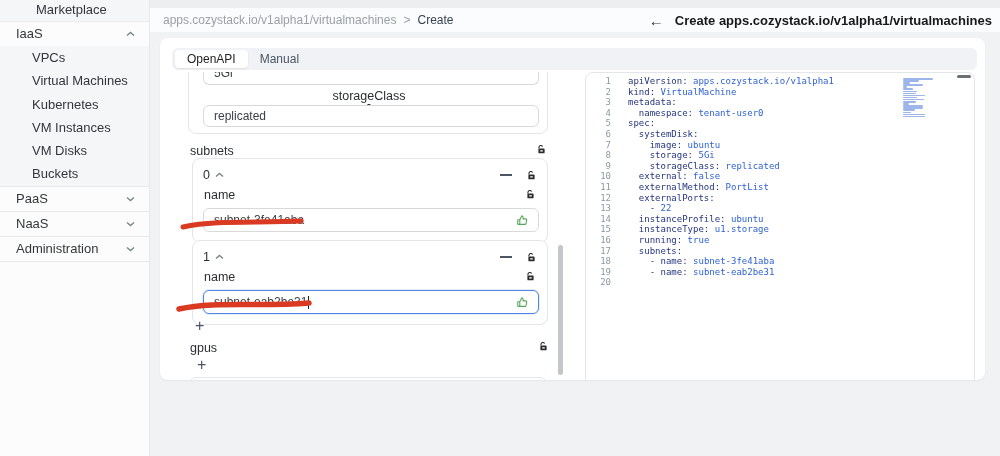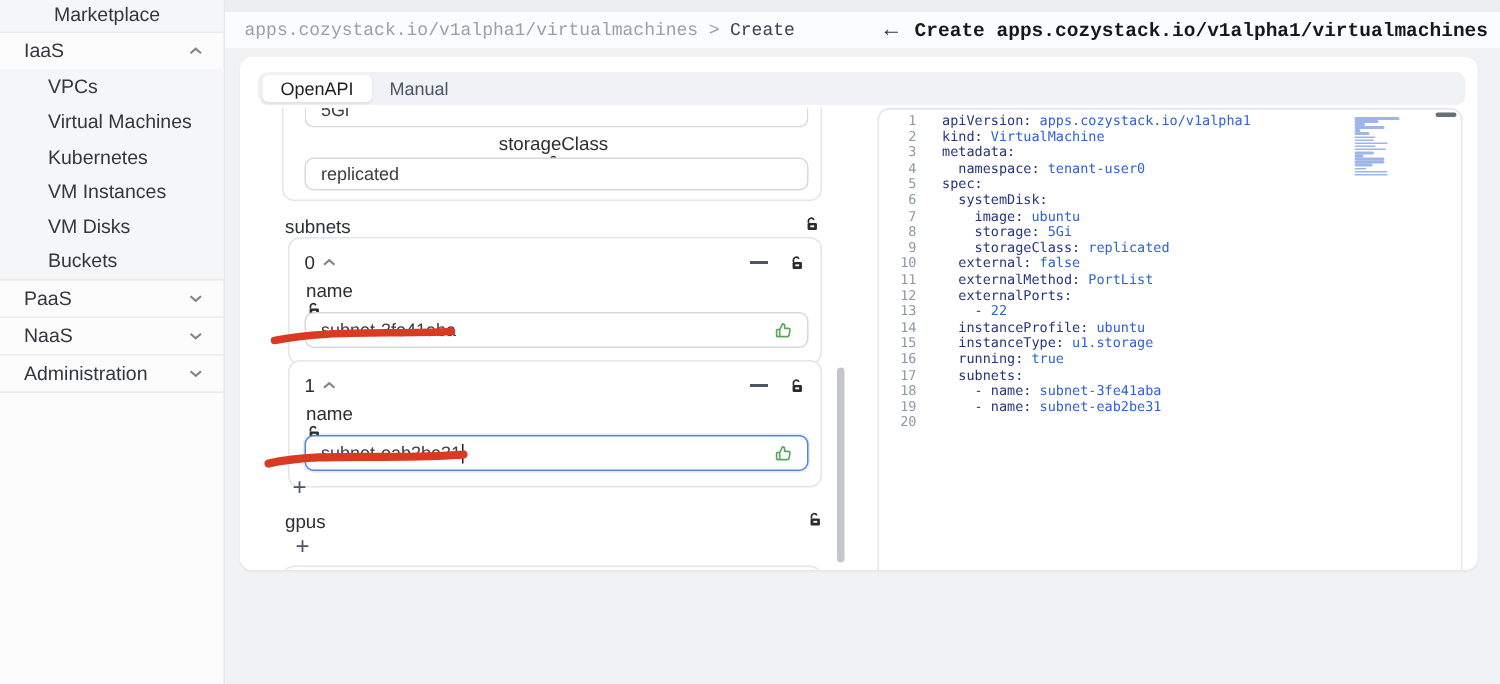--- a/index.html
+++ b/index.html
@@ -9,21 +9,21 @@
   
   .sidebar { position:absolute; left:0; top:0; width:150px; height:456px; background:#fcfcfc; border-right:1px solid #e8e8e8; font-size:13px; }
   .side-child { height:23px; line-height:23px; padding-left:32px; background:#f5f6f7; color:#33373c; cursor:pointer; white-space:nowrap; overflow:hidden; }
   .side-child.top { height:21px; line-height:20px;padding-left:36px; }
   .side-group { height:24px; line-height:24px; padding:0 14px 0 16px; display:flex; align-items:center; justify-content:space-between; color:#33373c; cursor:pointer; }
   .side-divider { height:1px; background:#e9eaeb; }
   .chev svg { display:block; }
 
   
   .top-strip { position:absolute; left:150px; top:0; right:0; height:8px; background:#eceef0; }
-  .header-band { position:absolute; left:150px; top:8px; right:0; height:24px; background:#fbfcfd; display:flex; align-items:center;font-family:Liberation Mono, monospace; }
+  .header-band { position:absolute; left:150px; top:8px; right:0; height:24px; background:#fbfcfd; display:flex; align-items:center; }
   .breadcrumb { margin-left:13px; font-size:12px; color:#9aa0a6; display:flex; gap:7px; align-items:center; }
   .breadcrumb .crumb-current { color:#374151; }
   .title-wrap { margin-left:auto; margin-right:8px; display:flex; align-items:center; gap:11px; }
   .back-arrow { font-size:15px; color:#333; line-height:1; cursor:pointer; }
   .page-title { font-size:13px; font-weight:700; color:#17181a; }
 
   
   .card { position:absolute; left:160px; top:38px; width:825px; height:342px; background:#fff; border-radius:8px; box-shadow:0 1px 2px rgba(0,0,0,.05); overflow:hidden; }
 
   .tabbar { position:absolute; left:12px; top:10px; right:8px; height:22px; background:#f0f2f5; border-radius:6px; display:flex; align-items:center; padding:2px 3px; }
@@ -39,21 +39,21 @@
   .inputbox.cut-top { border-top:none; border-radius:0 0 6px 6px; }
   .inputbox.focused { border:1px solid #5584e0; box-shadow:0 0 0 1px rgba(85,132,224,.15); }
   .caret { display:inline-block; width:1px; height:13px; background:#222; margin-left:1px; }
   .thumb-ico { position:absolute; right:9px; top:5px; }
   .subcard { position:absolute; left:32px; width:356px; border:1px solid #e3e5e8; border-radius:8px; background:#fff; padding:8px 10px 10px 10px; }
   .subhead { display:flex; align-items:center; font-size:12.5px; color:#2b2f33; height:16px; margin-bottom:4px; }
   .subhead .idx { display:flex; align-items:center; gap:5px; cursor:pointer; }
   .subhead .sp { flex:1; }
   .minus-ico { width:12px; height:12px; margin-right:14px; cursor:pointer; display:flex; align-items:center; }
   .minus-ico div { width:12px; height:1.4px; background:#4b5563; }
-  .name-row { display:flex; align-items:flex-start; justify-content:space-between; height:15px; margin:2px 1px 6px 1px;flex-direction:column; }
+  .name-row { display:flex; align-items:center; justify-content:space-between; height:15px; margin:2px 1px 6px 1px; }
   .plus-btn { position:absolute; font-size:16px; color:#4b5563; cursor:pointer; line-height:16px; }
   .root-lbl { position:absolute; font-size:12.5px; color:#2b2f33; }
   .root-lock { position:absolute; }
   .res-card { position:absolute; left:28px; width:360px; height:35px; border:1px solid #e3e5e8; border-radius:8px; background:#fff; display:flex; align-items:center; padding:0 14px; justify-content:space-between; }
   .res-left { display:flex; align-items:center; gap:6px; font-size:12.5px; color:#701a75; cursor:pointer; }
 
   .form-scrollbar { position:absolute; left:398px; top:34px; width:5px; height:384px; }
   .form-scrollbar .thumb { position:absolute; left:0; top:173px; width:5px; height:130px; background:#c3c6ca; border-radius:3px; }
 
   

